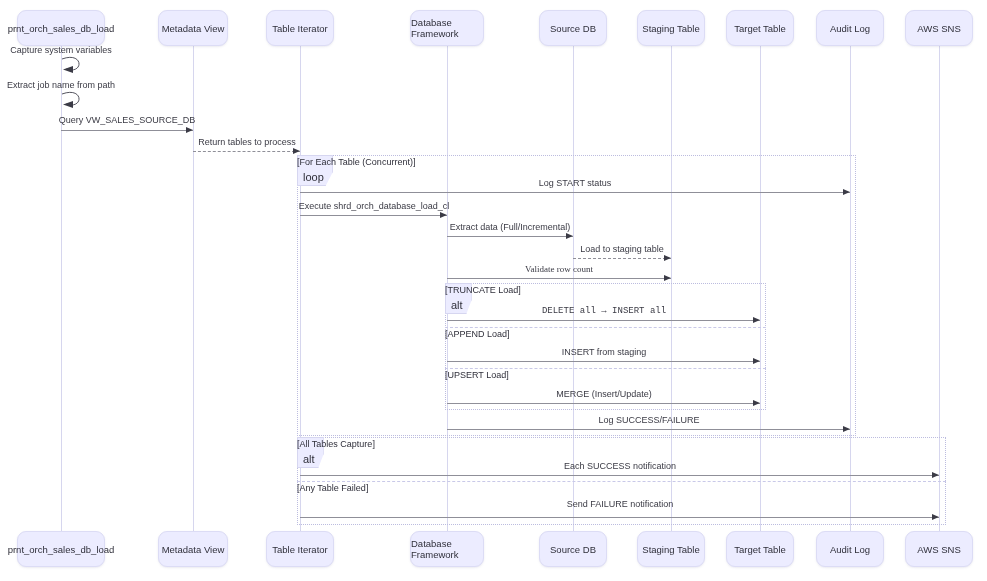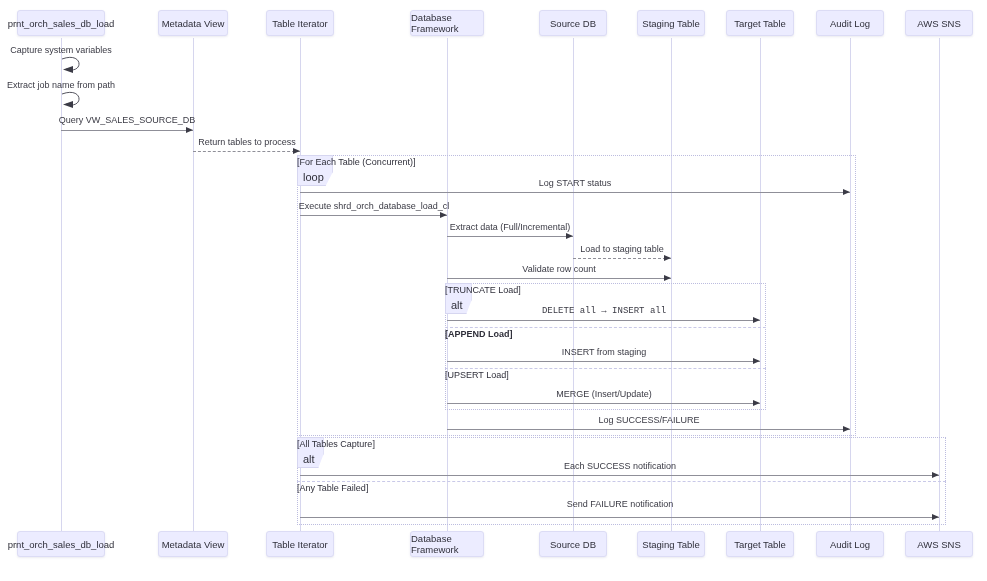--- a/index.html
+++ b/index.html
@@ -1,18 +1,18 @@
 <!DOCTYPE html>
 <html><head>
 <meta charset="utf-8">
 <style>
   html,body{margin:0;padding:0;background:#fff;}
   .canvas{position:relative;width:987px;height:581px;background:#ffffff;overflow:hidden;
           font-family:"Liberation Sans", sans-serif;color:#333;}
-  .actor{position:absolute;height:26px;background:#ececff;border:1px solid #dcdcf5;border-radius:3px;
+  .actor{position:absolute;height:36px;background:#ececff;border:1px solid #dcdcf5;border-radius:9px;
          display:flex;align-items:center;justify-content:center;font-size:9.5px;color:#2f2f3a;
          box-shadow:0 1px 2px rgba(120,120,160,0.15);box-sizing:border-box;}
   .lifeline{position:absolute;top:38px;height:493px;width:1px;background:#d6d6ee;}
   .msg-text{position:absolute;width:300px;text-align:center;font-size:9px;color:#3a3a44;white-space:nowrap;}
   .msg-line{position:absolute;height:0;border-top:1px solid #8f8f98;}
   .msg-line.dashed{border-top-style:dashed;}
   .arrow-end{position:absolute;width:0;height:0;border-top:3px solid transparent;
              border-bottom:3px solid transparent;border-left:7px solid #3b3b46;}
   .frame{position:absolute;border:1px dotted #bcbcdf;box-sizing:border-box;}
   .frame-tab{position:absolute;background:#ececff;border:1px solid #d6d6f0;font-size:11px;color:#2f2f3a;
@@ -39,21 +39,21 @@
   <div class="lifeline" style="left:939px;"></div>
 
   <div class="frame" style="left:297px;top:155px;width:559px;height:281px;"></div>
   <div class="frame-tab" style="left:297px;top:155px;">loop</div>
   <div class="frame-cond" style="left:297px;top:157px;width:559px;">[For Each Table (Concurrent)]</div>
 
   <div class="frame" style="left:445px;top:283px;width:321px;height:127px;"></div>
   <div class="frame-tab" style="left:445px;top:283px;">alt</div>
   <div class="frame-cond" style="left:445px;top:285px;width:321px;">[TRUNCATE Load]</div>
   <div class="frame-div" style="left:445px;top:327px;width:321px;"></div>
-  <div class="frame-cond" style="left:445px;top:329px;width:321px;font-weight:bold;">[APPEND Load]</div>
+  <div class="frame-cond" style="left:445px;top:329px;width:321px;">[APPEND Load]</div>
   <div class="frame-div" style="left:445px;top:368px;width:321px;"></div>
   <div class="frame-cond" style="left:445px;top:370px;width:321px;">[UPSERT Load]</div>
 
   <div class="frame" style="left:297px;top:437px;width:649px;height:88px;"></div>
   <div class="frame-tab" style="left:297px;top:437px;">alt</div>
   <div class="frame-cond" style="left:297px;top:439px;width:649px;">[All Tables Capture]</div>
   <div class="frame-div" style="left:297px;top:481px;width:649px;"></div>
   <div class="frame-cond" style="left:297px;top:483px;width:649px;">[Any Table Failed]</div>
 
   <div class="self-text" style="left:-49px;top:45px;">Capture system variables</div>
@@ -84,21 +84,21 @@
   <div class="arrow-end" style="left:440px;top:212px;"></div>
 
   <div class="msg-text" style="left:360px;top:222px;">Extract data (Full/Incremental)</div>
   <div class="msg-line" style="left:447px;top:236px;width:126px;"></div>
   <div class="arrow-end" style="left:566px;top:233px;"></div>
 
   <div class="msg-text" style="left:472px;top:244px;">Load to staging table</div>
   <div class="msg-line dashed" style="left:573px;top:258px;width:98px;"></div>
   <div class="arrow-end" style="left:664px;top:255px;"></div>
 
-  <div class="msg-text" style="left:409px;top:264px;">Validate row count</div>
+  <div class="msg-text" style="left:409px;top:264px;font-family:Liberation Serif, serif;">Validate row count</div>
   <div class="msg-line" style="left:447px;top:278px;width:224px;"></div>
   <div class="arrow-end" style="left:664px;top:275px;"></div>
 
   <div class="msg-text" style="left:454px;top:306px;font-family:Liberation Mono, monospace;">DELETE all → INSERT all</div>
   <div class="msg-line" style="left:447px;top:320px;width:313px;"></div>
   <div class="arrow-end" style="left:753px;top:317px;"></div>
 
   <div class="msg-text" style="left:454px;top:347px;">INSERT from staging</div>
   <div class="msg-line" style="left:447px;top:361px;width:313px;"></div>
   <div class="arrow-end" style="left:753px;top:358px;"></div>

